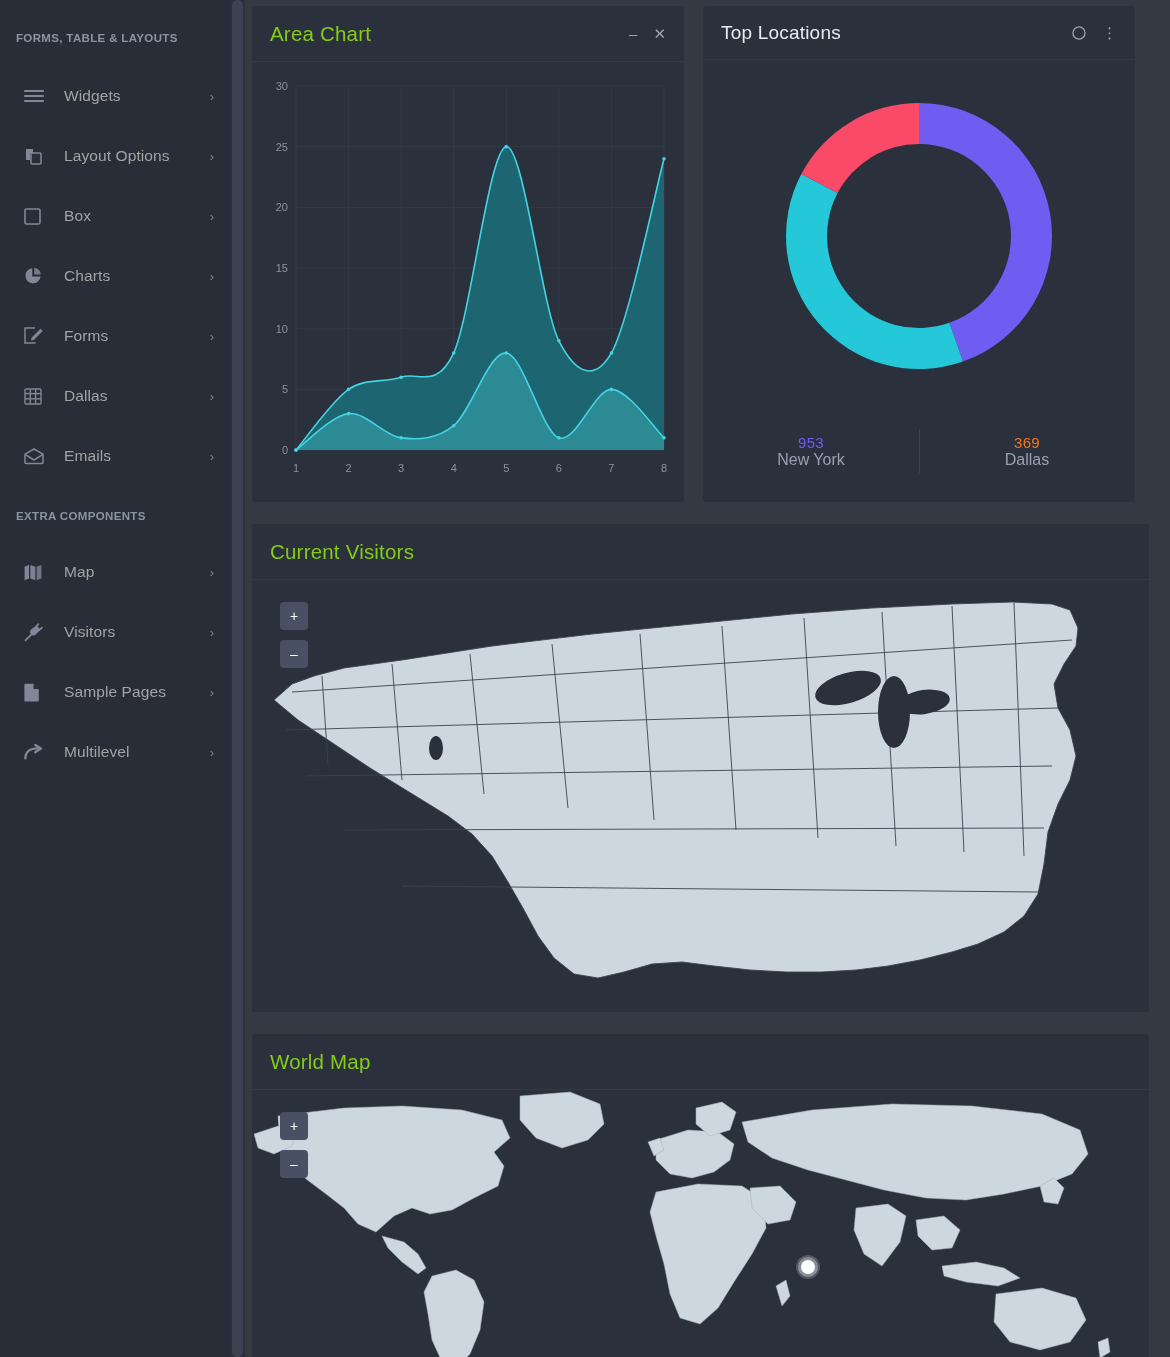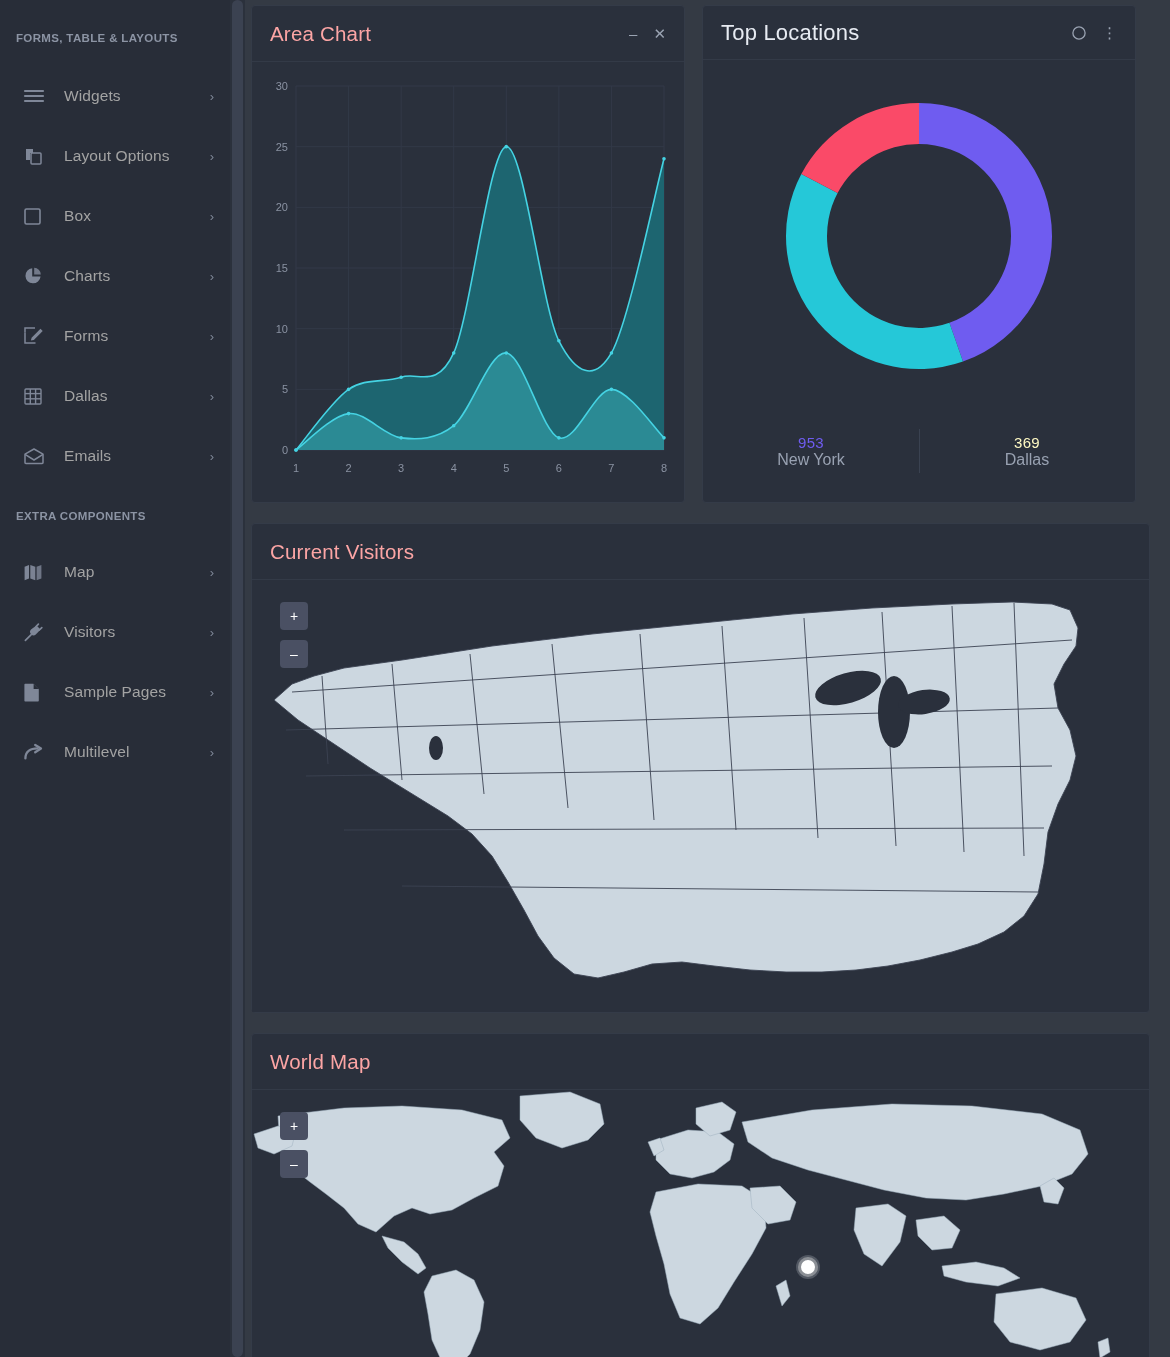--- a/index.html
+++ b/index.html
@@ -63,24 +63,24 @@
     background: #2a303c;
     border: 1px solid #343b48;
     border-radius: 4px;
     margin-bottom: 20px;
   }
   .card-head {
     height: 56px; display: flex; align-items: center;
     padding: 0 18px; border-bottom: 1px solid #333a47;
   }
   .card-title {
-    font-size: 20.5px; color: #fca5a5; font-weight: 400;
+    font-size: 20.5px; color: #84cc16; font-weight: 400;
     letter-spacing: .2px; flex: 1;
   }
-  .card-title.sm { font-size: 22px; color: #e7ebf2; }
+  .card-title.sm { font-size: 19px; color: #e7ebf2; }
   .head-tools { display: flex; align-items: center; gap: 16px; }
   .tool-btn {
     color: #9aa3b2; cursor: pointer; display: flex;
     align-items: center; justify-content: center;
     font-size: 15px; line-height: 1;
   }
   .card-body { padding: 14px 16px 12px 16px; }
 
   
   .card-area { width: 434px; height: 498px; }
@@ -367,21 +367,21 @@
                 <path d="M193.97329312066304,275.5203150574609 A133,133 0 0 1 32.328933087906435,88.01193653799467 L68.60347251193528,107.1210388082369 A92,92 0 0 0 180.41761629399247,236.82608259613838 Z" fill="#25c8d8"></path>
                 <path d="M32.328933087906435,88.01193653799467 A133,133 0 0 1 149.99999999999997,17 L149.99999999999997,58 A92,92 0 0 0 68.60347251193528,107.1210388082369 Z" fill="#fa4a68"></path>
               </svg>
           </div>
           <div class="stats-row">
             <div class="stat">
               <div class="stat-val" style="color: rgb(111, 92, 240);">953</div>
               <div class="stat-lbl">New York</div>
             </div>
             <div class="stat">
-              <div class="stat-val" style="color: #fef9c3;">369</div>
+              <div class="stat-val" style="color: #f97316;">369</div>
               <div class="stat-lbl">Dallas</div>
             </div>
           </div>
         </div>
       </section>
     </div>
 
     <section class="card card-wide card-visitors">
       <div class="card-head">
         <div class="card-title">Current Visitors</div>

